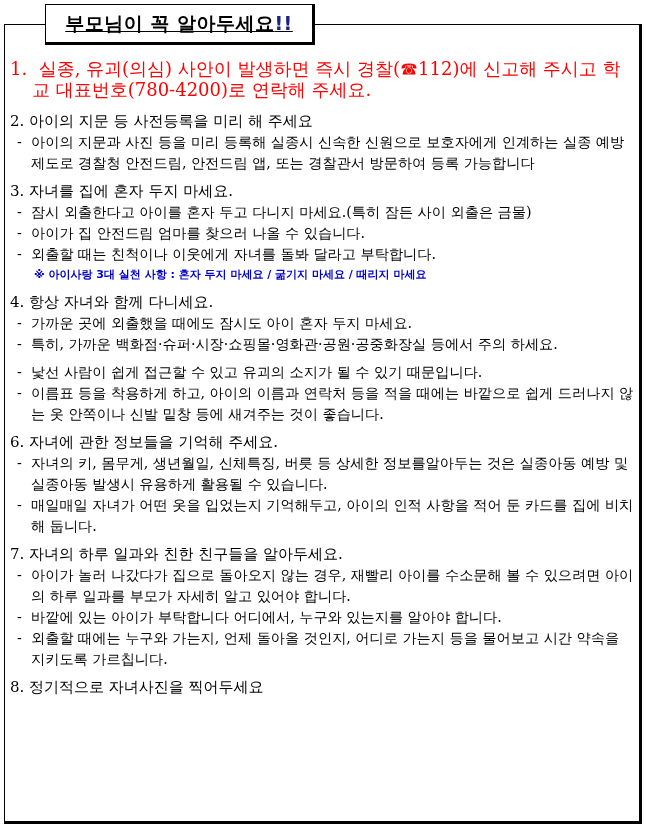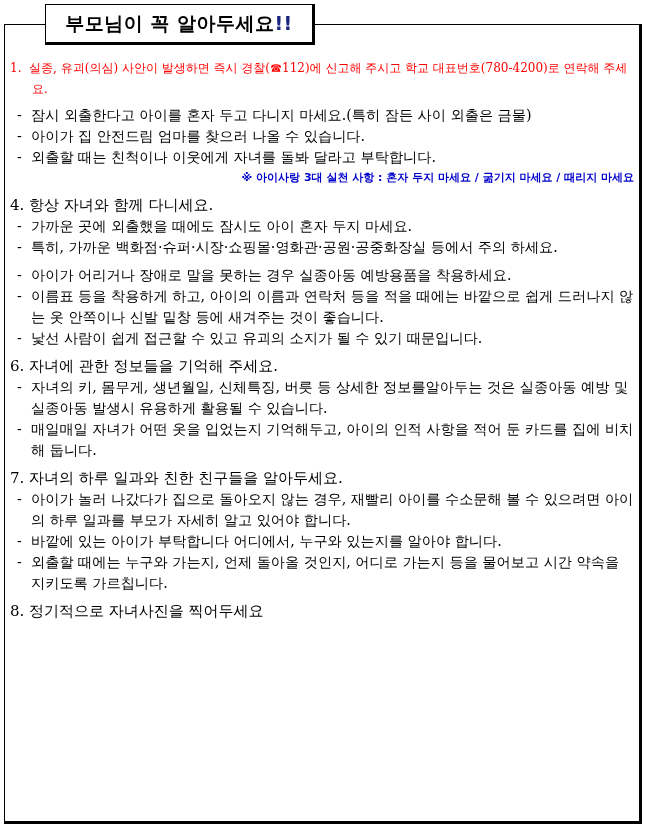--- a/index.html
+++ b/index.html
@@ -4,64 +4,68 @@
 <style>
   html, body { margin:0; padding:0; background:#ffffff; }
   body { width:646px; height:828px; position:relative; overflow:hidden;
          font-family: "DejaVu Serif", "Liberation Serif", serif; color:#000; }
   .frame { position:absolute; left:4px; top:24px; width:634px; height:796px;
            border-left:1px solid #000; border-top:1px solid #000;
            border-right:3px solid #000; border-bottom:3px solid #000; background:#fff; }
   .title-box { position:absolute; left:45px; top:4px; width:266px; height:37px;
                border-left:1px solid #000; border-top:1px solid #000;
                border-right:3px solid #000; border-bottom:3px solid #000;
-               background:#fff; display:flex; align-items:center; justify-content:center; z-index:2; }
+               background:#fff; display:flex; align-items:center; justify-content:center; z-index:2;text-decoration:underline; }
   .title-text { font-family:"DejaVu Sans", "Liberation Sans", sans-serif; font-weight:bold;
                 font-size:19px; color:#000; letter-spacing:0.5px; }
   .title-text .bang { color:#1a237e; }
   .content { position:absolute; left:10px; top:58px; width:624px; }
-  .item1 { color:#ff0000; font-size:12px; line-height:21px; margin-bottom:5px;
+  .item1 { color:#ff0000; font-size:18px; line-height:21px; margin-bottom:11px;
            padding-left:22px; text-indent:-22px; }
   .section { margin-bottom:7px; }
   .sec-title { font-size:15px; line-height:21px; font-weight:normal; color:#000; }
   .bullet { font-size:14.2px; line-height:21px; color:#000; padding-left:21px; text-indent:-14px; }
   .bullet .dash { display:inline-block; width:14px; text-indent:0; }
   .note { font-family:"DejaVu Sans", "Liberation Sans", sans-serif; font-size:11px; line-height:20px;
-          color:#0000cc; font-weight:bold; padding-left:24px;text-align:right; }
+          color:#0000cc; font-weight:bold; padding-left:24px; }
 </style>
 </head>
 <body>
 
 <div class="frame"></div>
 
 <div class="title-box">
   <span class="title-text"><span>부모님이 꼭 알아두세요</span><span class="bang">!!</span></span>
 </div>
 
 <div class="content">
   <div class="item1"><span>1.</span>&nbsp; <span>실종, 유괴(의심) 사안이 발생하면 즉시 경찰(☎112)에 신고해 주시고 학교 대표번호(780-4200)로 연락해 주세요.</span></div>
 
+  <div class="section">
+    <div class="sec-title">2. 아이의 지문 등 사전등록을 미리 해 주세요</div>
+    <div class="bullet"><span class="dash">-</span><span>아이의 지문과 사진 등을 미리 등록해 실종시 신속한 신원으로 보호자에게 인계하는 실종 예방 제도로 경찰청 안전드림, 안전드림 앱, 또는 경찰관서 방문하여 등록 가능합니다</span></div>
+  </div>
 
   <div class="section">
+    <div class="sec-title">3. 자녀를 집에 혼자 두지 마세요.</div>
     <div class="bullet"><span class="dash">-</span><span>잠시 외출한다고 아이를 혼자 두고 다니지 마세요.(특히 잠든 사이 외출은 금물)</span></div>
     <div class="bullet"><span class="dash">-</span><span>아이가 집 안전드림 엄마를 찾으러 나올 수 있습니다.</span></div>
     <div class="bullet"><span class="dash">-</span><span>외출할 때는 친척이나 이웃에게 자녀를 돌봐 달라고 부탁합니다.</span></div>
     <div class="note">※ 아이사랑 3대 실천 사항 : 혼자 두지 마세요 / 굶기지 마세요 / 때리지 마세요</div>
   </div>
 
   <div class="section">
     <div class="sec-title">4. 항상 자녀와 함께 다니세요.</div>
     <div class="bullet"><span class="dash">-</span><span>가까운 곳에 외출했을 때에도 잠시도 아이 혼자 두지 마세요.</span></div>
     <div class="bullet"><span class="dash">-</span><span>특히, 가까운 백화점·슈퍼·시장·쇼핑몰·영화관·공원·공중화장실 등에서 주의 하세요.</span></div>
   </div>
 
   <div class="section">
-    <div class="bullet"><span class="dash">-</span><span>아이가 어리거나 장애로 말을 못하는 경우 실종아동 예방용품을 착용하세요.</span></div>
+    <div class="bullet"><span class="dash">-</span><span>낯선 사람이 쉽게 접근할 수 있고 유괴의 소지가 될 수 있기 때문입니다.</span></div>
     <div class="bullet"><span class="dash">-</span><span>이름표 등을 착용하게 하고, 아이의 이름과 연락처 등을 적을 때에는 바깥으로 쉽게 드러나지 않는 옷 안쪽이나 신발 밑창 등에 새겨주는 것이 좋습니다.</span></div>
-    <div class="bullet"><span class="dash">-</span><span>낯선 사람이 쉽게 접근할 수 있고 유괴의 소지가 될 수 있기 때문입니다.</span></div>
   </div>
 
   <div class="section">
     <div class="sec-title">6. 자녀에 관한 정보들을 기억해 주세요.</div>
     <div class="bullet"><span class="dash">-</span><span>자녀의 키, 몸무게, 생년월일, 신체특징, 버릇 등 상세한 정보를알아두는 것은 실종아동 예방 및 실종아동 발생시 유용하게 활용될 수 있습니다.</span></div>
     <div class="bullet"><span class="dash">-</span><span>매일매일 자녀가 어떤 옷을 입었는지 기억해두고, 아이의 인적 사항을 적어 둔 카드를 집에 비치해 둡니다.</span></div>
   </div>
 
   <div class="section">
     <div class="sec-title">7. 자녀의 하루 일과와 친한 친구들을 알아두세요.</div>

